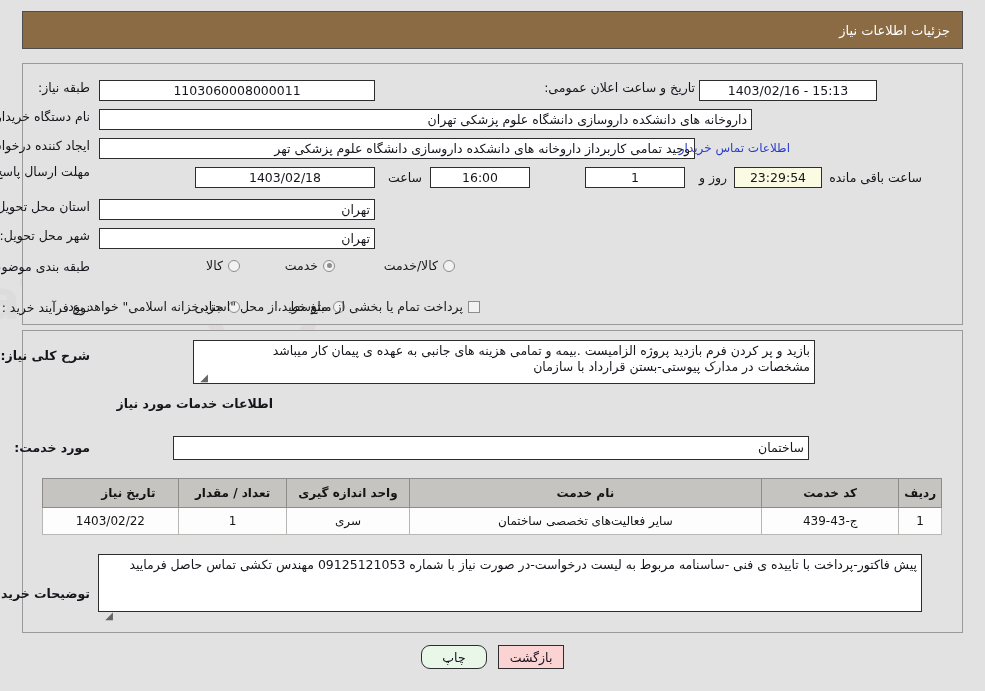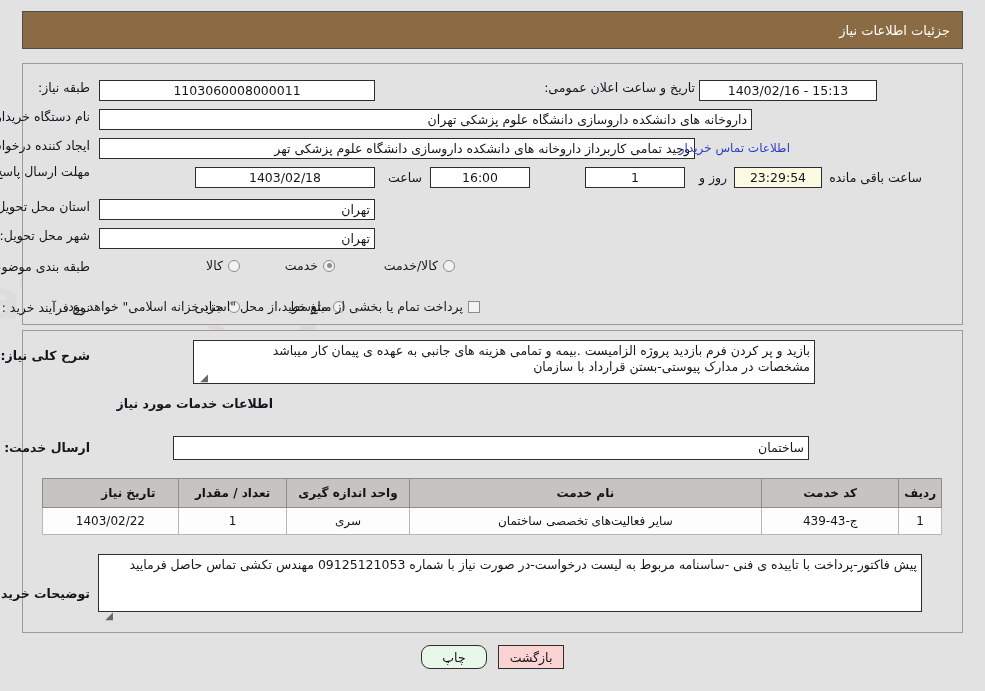--- a/index.html
+++ b/index.html
@@ -332,21 +332,21 @@
   <div class="frow" style="top:348px; right:895px;">
     <span class="lbl bold-lbl">شرح کلی نیاز:</span>
   </div>
   <div class="tarea" style="position:absolute; top:340px; right:170px; width:622px; height:44px; white-space:pre-line;">بازید و پر کردن فرم بازدید پروژه الزامیست .بیمه و تمامی هزینه های جانبی به عهده ی پیمان کار میباشد
 مشخصات در مدارک پیوستی-بستن قرارداد با سازمان</div>
   <div style="position:absolute; top:372px; right:777px; color:#666; font-size:10px;">◢</div>
 
   <div class="section-title" style="top:396px; right:712px;">اطلاعات خدمات مورد نیاز</div>
 
   <div class="frow" style="top:440px; right:895px;">
-    <span class="lbl bold-lbl">ارسال خدمت:</span>
+    <span class="lbl bold-lbl">مورد خدمت:</span>
   </div>
   <div class="ibox rt" style="position:absolute; top:436px; right:176px; width:636px; height:24px; line-height:22px;">ساختمان</div>
 
   <table class="tbl" style="top:478px; right:43px; width:900px;">
     <thead>
       <tr>
         <th style="width:34px;">ردیف</th>
         <th style="width:140px;">کد خدمت</th>
         <th style="width:390px;">نام خدمت</th>
         <th style="width:126px;">واحد اندازه گیری</th>

